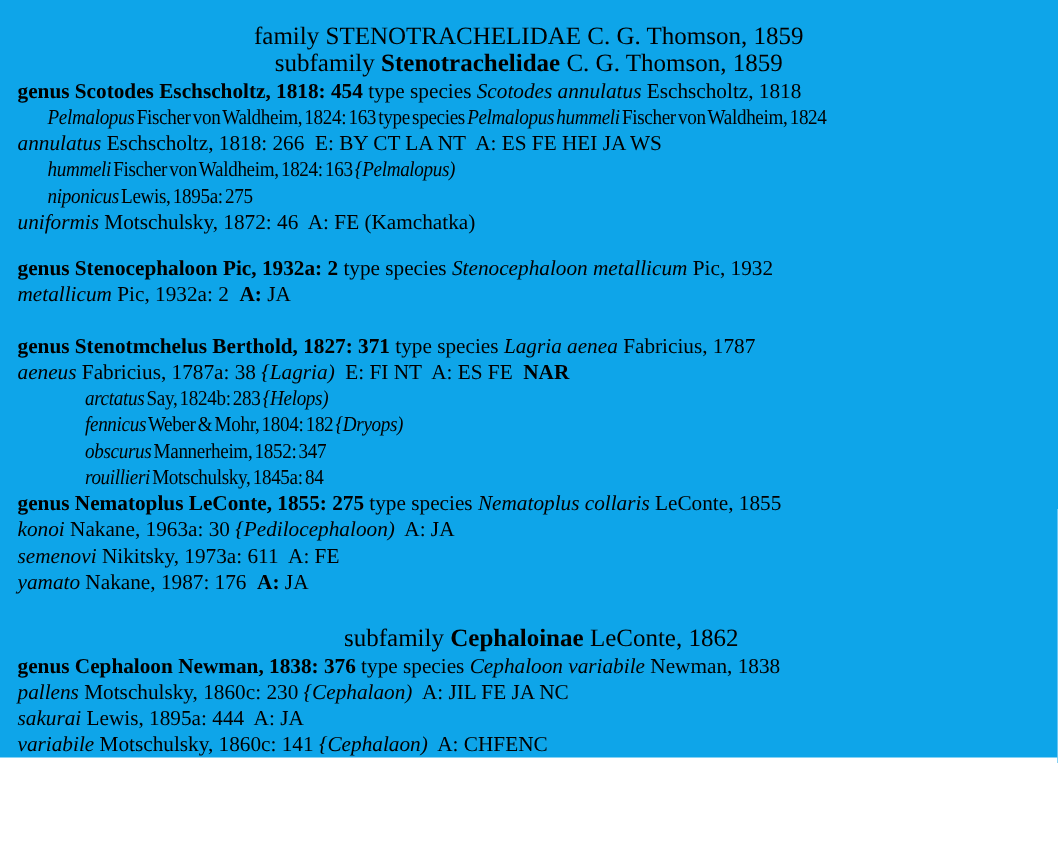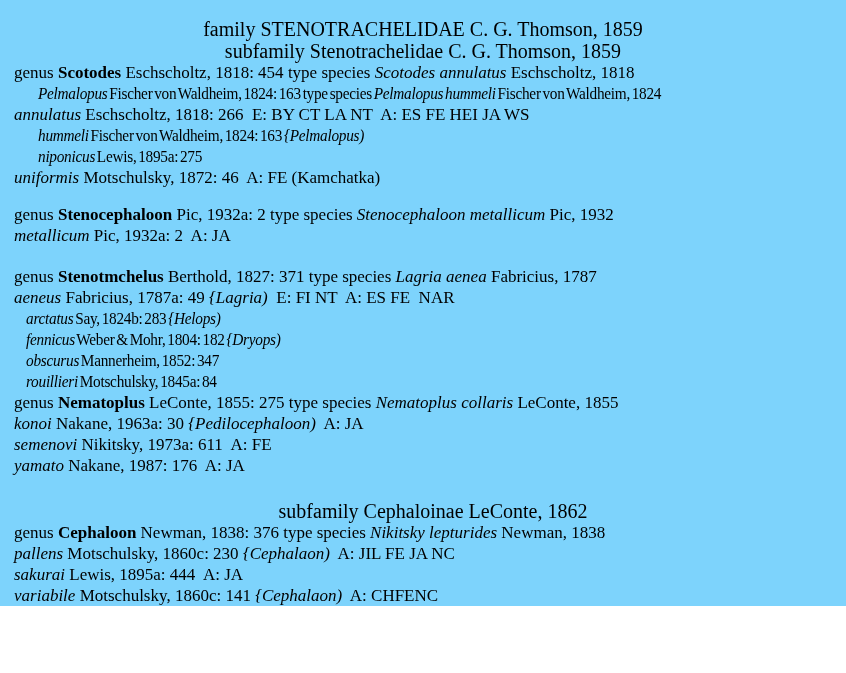--- a/index.html
+++ b/index.html
@@ -24,56 +24,56 @@
     line-height: 21px;
     color: #000000;
   }
   .line.heading {
     font-size: 20px;
     line-height: 22px;
   }
   .line.center { text-align: center; }
   .line.left   { padding-left: 14px; }
   .line.indent1 { padding-left: 38px; }
-  .line.indent2 { padding-left: 26px; }
+  .line.indent2 { padding-left: 68px; }
   .segs { display: inline; }
   .segs.condensed {
     display: inline-block;
     transform: scaleX(0.9);
     transform-origin: 0 50%;
     word-spacing: -2px;
     letter-spacing: -0.3px;
   }
   .seg.n  { font-style: normal; font-weight: normal; }
   .seg.i  { font-style: italic; font-weight: normal; }
-  .seg.b  { font-style: normal; font-weight: normal; }
+  .seg.b  { font-style: normal; font-weight: bold; }
   .seg.bi { font-weight: bold; }
 </style>
 </head>
 <body>
 
-<main class="doc" style="background: #7dd3fc;">
+<main class="doc" style="background: #0ea5e9;">
     <div class="line center heading"><span class="segs"><span class="seg n">family STENOTRACHELIDAE C. G. Thomson, 1859</span></span></div>
     <div class="line center heading"><span class="segs"><span class="seg n">subfamily </span><span class="seg b">Stenotrachelidae</span><span class="seg n"> C. G. Thomson, 1859</span></span></div>
     <div class="line left"><span class="segs"><span class="seg b">genus </span><span class="seg bi">Scotodes</span><span class="seg b"> Eschscholtz, 1818: 454</span><span class="seg n"> type species </span><span class="seg i">Scotodes annulatus</span><span class="seg n"> Eschscholtz, 1818</span></span></div>
     <div class="line left indent1"><span class="segs condensed"><span class="seg i">Pelmalopus</span><span class="seg n"> Fischer von Waldheim, 1824: 163 type species </span><span class="seg i">Pelmalopus hummeli</span><span class="seg n"> Fischer von Waldheim, 1824</span></span></div>
     <div class="line left"><span class="segs"><span class="seg i">annulatus</span><span class="seg n"> Eschscholtz, 1818: 266  E: BY CT LA NT  A: ES FE HEI JA WS</span></span></div>
     <div class="line left indent1"><span class="segs condensed"><span class="seg i">hummeli</span><span class="seg n"> Fischer von Waldheim, 1824: 163 </span><span class="seg i">{Pelmalopus)</span></span></div>
     <div class="line left indent1"><span class="segs condensed"><span class="seg i">niponicus</span><span class="seg n"> Lewis, 1895a: 275</span></span></div>
     <div class="line left"><span class="segs"><span class="seg i">uniformis</span><span class="seg n"> Motschulsky, 1872: 46  A: FE (Kamchatka)</span></span></div>
     <div class="line left" style="margin-top: 16px;"><span class="segs"><span class="seg b">genus </span><span class="seg bi">Stenocephaloon</span><span class="seg b"> Pic, 1932a: 2</span><span class="seg n"> type species </span><span class="seg i">Stenocephaloon metallicum</span><span class="seg n"> Pic, 1932</span></span></div>
     <div class="line left"><span class="segs"><span class="seg i">metallicum</span><span class="seg n"> Pic, 1932a: 2  </span><span class="seg b">A:</span><span class="seg n"> JA</span></span></div>
     <div class="line left" style="margin-top: 20px;"><span class="segs"><span class="seg b">genus </span><span class="seg bi">Stenotmchelus</span><span class="seg b"> Berthold, 1827: 371</span><span class="seg n"> type species </span><span class="seg i">Lagria aenea</span><span class="seg n"> Fabricius, 1787</span></span></div>
-    <div class="line left"><span class="segs"><span class="seg i">aeneus</span><span class="seg n"> Fabricius, 1787a: 49 </span><span class="seg i">{Lagria)</span><span class="seg n">  E: FI NT  A: ES FE  </span><span class="seg b">NAR</span></span></div>
+    <div class="line left"><span class="segs"><span class="seg i">aeneus</span><span class="seg n"> Fabricius, 1787a: 38 </span><span class="seg i">{Lagria)</span><span class="seg n">  E: FI NT  A: ES FE  </span><span class="seg b">NAR</span></span></div>
     <div class="line left indent2"><span class="segs condensed"><span class="seg i">arctatus</span><span class="seg n"> Say, 1824b: 283 </span><span class="seg i">{Helops)</span></span></div>
     <div class="line left indent2"><span class="segs condensed"><span class="seg i">fennicus</span><span class="seg n"> Weber &amp; Mohr, 1804: 182 </span><span class="seg i">{Dryops)</span></span></div>
     <div class="line left indent2"><span class="segs condensed"><span class="seg i">obscurus</span><span class="seg n"> Mannerheim, 1852: 347</span></span></div>
     <div class="line left indent2"><span class="segs condensed"><span class="seg i">rouillieri</span><span class="seg n"> Motschulsky, 1845a: 84</span></span></div>
     <div class="line left"><span class="segs"><span class="seg b">genus </span><span class="seg bi">Nematoplus</span><span class="seg b"> LeConte, 1855: 275</span><span class="seg n"> type species </span><span class="seg i">Nematoplus collaris</span><span class="seg n"> LeConte, 1855</span></span></div>
     <div class="line left"><span class="segs"><span class="seg i">konoi</span><span class="seg n"> Nakane, 1963a: 30 </span><span class="seg i">{Pedilocephaloon)</span><span class="seg n">  A: JA</span></span></div>
     <div class="line left"><span class="segs"><span class="seg i">semenovi</span><span class="seg n"> Nikitsky, 1973a: 611  A: FE</span></span></div>
     <div class="line left"><span class="segs"><span class="seg i">yamato</span><span class="seg n"> Nakane, 1987: 176  </span><span class="seg b">A:</span><span class="seg n"> JA</span></span></div>
     <div class="line center heading" style="margin-top: 24px; margin-left: 20px;"><span class="segs"><span class="seg n">subfamily </span><span class="seg b">Cephaloinae</span><span class="seg n"> LeConte, 1862</span></span></div>
-    <div class="line left"><span class="segs"><span class="seg b">genus </span><span class="seg bi">Cephaloon</span><span class="seg b"> Newman, 1838: 376</span><span class="seg n"> type species </span><span class="seg i">Nikitsky lepturides</span><span class="seg n"> Newman, 1838</span></span></div>
+    <div class="line left"><span class="segs"><span class="seg b">genus </span><span class="seg bi">Cephaloon</span><span class="seg b"> Newman, 1838: 376</span><span class="seg n"> type species </span><span class="seg i">Cephaloon variabile</span><span class="seg n"> Newman, 1838</span></span></div>
     <div class="line left"><span class="segs"><span class="seg i">pallens</span><span class="seg n"> Motschulsky, 1860c: 230 </span><span class="seg i">{Cephalaon)</span><span class="seg n">  A: JIL FE JA NC</span></span></div>
     <div class="line left"><span class="segs"><span class="seg i">sakurai</span><span class="seg n"> Lewis, 1895a: 444  A: JA</span></span></div>
     <div class="line left"><span class="segs"><span class="seg i">variabile</span><span class="seg n"> Motschulsky, 1860c: 141 </span><span class="seg i">{Cephalaon)</span><span class="seg n">  A: CHFENC</span></span></div>
   </main>
 
 </body></html>

